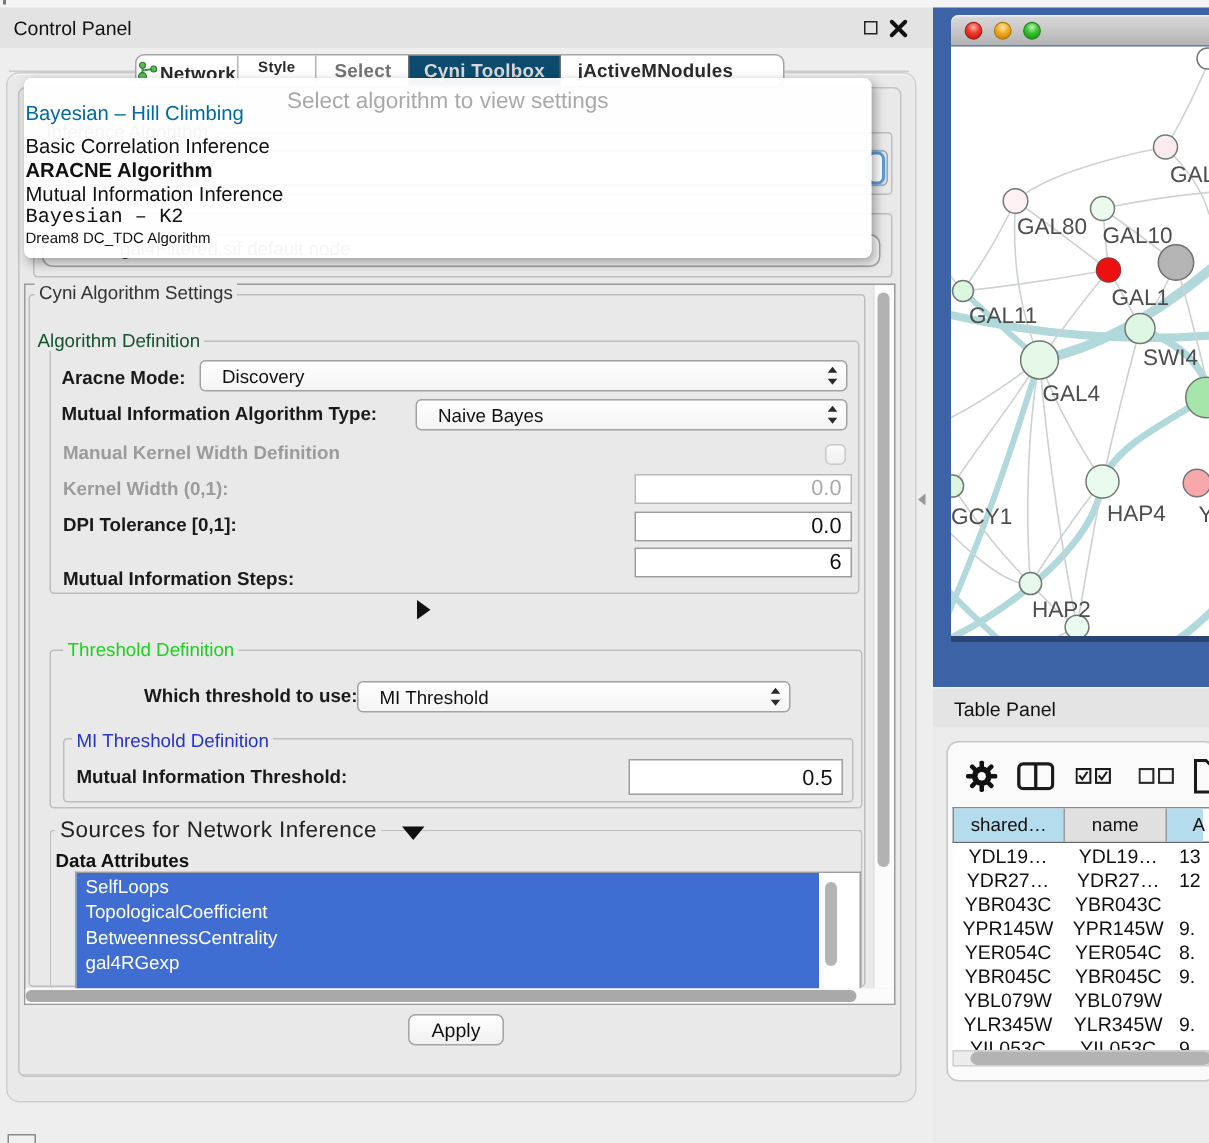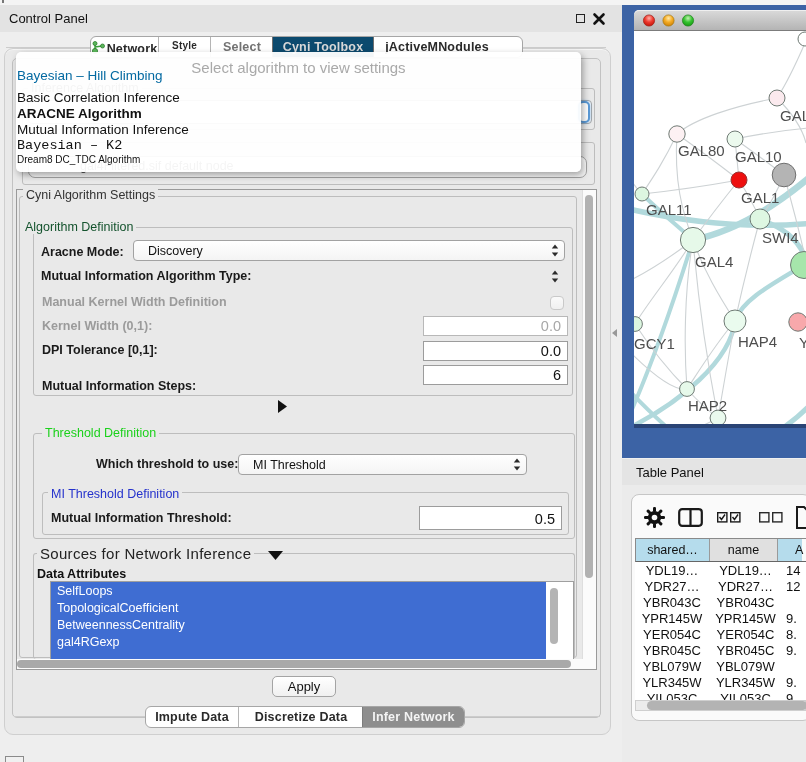--- a/index.html
+++ b/index.html
@@ -61,20 +61,21 @@
   <div class="abs grplabel" style="left:22px; top:220px; color:#14532d;">Algorithm Definition</div>
 
   <div class="abs lbl" style="left:41px; top:245px;">Aracne Mode:</div>
   <div class="abs combo" style="left:133px; top:240px; width:432px; height:21px; padding:3px 0 0 14px;">Discovery</div>
   <svg class="abs" style="left:550px; top:244px;" width="10" height="13" viewBox="0 0 10 13">
     <path d="M5 0.5 L8.2 4.5 L1.8 4.5 Z" fill="#2a2a2a"></path>
       <path d="M5 12.5 L8.2 8.5 L1.8 8.5 Z" fill="#2a2a2a"></path>
   </svg>
 
   <div class="abs lbl" style="left:41px; top:269px;">Mutual Information Algorithm Type:</div>
+  <div class="abs combo" style="left:277px; top:266px; width:288px; height:21px; padding:3px 0 0 14px;">Naive Bayes</div>
   <svg class="abs" style="left:550px; top:270px;" width="10" height="13" viewBox="0 0 10 13">
     <path d="M5 0.5 L8.2 4.5 L1.8 4.5 Z" fill="#2a2a2a"></path>
       <path d="M5 12.5 L8.2 8.5 L1.8 8.5 Z" fill="#2a2a2a"></path>
   </svg>
 
   <div class="abs lblgray" style="left:42px; top:295px;">Manual Kernel Width Definition</div>
   <div class="abs" style="left:550px; top:296px; width:14px; height:14px; border:1px solid #c9c9c9;
      border-radius:4px; background:linear-gradient(#fafafa,#f0f0f0);"></div>
 
   <div class="abs lblgray" style="left:42px; top:319px;">Kernel Width (0,1):</div>
@@ -122,26 +123,20 @@
 
   <div class="abs" style="left:582px; top:190px; width:14px; height:469px; background:#fbfbfb; border-left:1px solid #dedede;"></div>
   <div class="abs" style="left:585px; top:195px; width:8px; height:383px; background:#b2b2b2; border-radius:4px;"></div>
   <div class="abs" style="left:17px; top:659px; width:579px; height:10px; background:#fbfbfb;"></div>
   <div class="abs" style="left:17px; top:660px; width:554px; height:8px; background:#a9a9a9; border-radius:4px;"></div>
 
   <div class="abs" style="left:272px; top:676px; width:64px; height:21px; background:linear-gradient(#ffffff,#f0f0f0);
      border:1px solid #a4a4a4; border-radius:5px; font-size:13px; color:#111; text-align:center; padding-top:2px;">Apply</div>
 
   <div class="abs" style="left:14px; top:716px; width:586px; height:1px; background:#cccccc;"></div>
-  <div id="btabs" class="abs" style="left:145px; top:706px; width:320px; height:22px; background:#ffffff;
-     border:1px solid #a6a6a6; border-radius:6px; overflow:hidden; display:flex;">
-    <div style="width:93px; text-align:center; padding-top:3px; font-size:12.5px; font-weight:bold; letter-spacing:0.2px; color:#2a2a2a; border-right:1px solid #b5b5b5;">Impute Data</div>
-    <div style="width:124px; text-align:center; padding-top:3px; font-size:12.5px; font-weight:bold; letter-spacing:0.2px; color:#2a2a2a;">Discretize Data</div>
-    <div style="width:103px; text-align:center; padding-top:3px; font-size:12.5px; font-weight:bold; letter-spacing:0.2px; color:#f4f4f4; background:#8e8e8e; border:1px solid #7d7d7d; margin:-1px; height:24px;">Infer Network</div>
-  </div>
 
   <div class="abs" style="left:6px; top:47px; width:600px; height:1px; background:#cccccc;"></div>
   <div id="ttabs" class="abs" style="left:90px; top:36px; width:433px; height:22px; background:#ffffff;
      border:1px solid #a6a6a6; border-radius:6px; overflow:hidden; display:flex;">
     <div style="width:68px; text-align:center; padding-top:3px; font-size:12.5px; font-weight:bold; letter-spacing:0.2px; color:#2a2a2a; border-right:1px solid #b5b5b5;">
       <svg style="position:relative; top:1px; margin-right:2px;" width="13" height="13" viewBox="0 0 13 13">
         <path d="M3 3 L3 10 M3 6 L10 5" stroke="#3a9e3a" stroke-width="1.4" fill="none"></path>
         <circle cx="3" cy="2.5" r="2" fill="#5cb85c" stroke="#2e7d2e" stroke-width="0.8"></circle>
         <circle cx="3" cy="10" r="2.6" fill="#5cb85c" stroke="#2e7d2e" stroke-width="0.8"></circle>
         <circle cx="10.5" cy="5" r="2" fill="#5cb85c" stroke="#2e7d2e" stroke-width="0.8"></circle>
@@ -311,21 +306,21 @@
 
   <div class="abs" style="left:635px; top:538px; width:171px; height:24px; border-top:1px solid #8a8a8a; border-left:1px solid #8a8a8a; border-bottom:1px solid #666; display:flex;">
     <div style="width:74px; background:#b5dcec; border-right:1px solid #9a9a9a; text-align:center; font-size:12.5px; color:#111; padding-top:4px;">shared…</div>
     <div style="width:68px; background:#e0e0e0; border-right:1px solid #9a9a9a; text-align:center; font-size:12.5px; color:#111; padding-top:4px;">name</div>
     <div style="width:24px; background:#b5dcec; font-size:12.5px; color:#111; padding:4px 0 0 17px;">A</div>
   </div>
   <div id="rows" class="abs" style="left:635px; top:562px; width:171px; height:138px; background:#fff; overflow:hidden; font-size:13px; color:#111;">
     <div class="trow">
         <span>YDL19…</span>
         <span>YDL19…</span>
-        <span>14</span>
+        <span>13</span>
       </div>
     <div class="trow">
         <span>YDR27…</span>
         <span>YDR27…</span>
         <span>12</span>
       </div>
     <div class="trow">
         <span>YBR043C</span>
         <span>YBR043C</span>
         <span></span>

